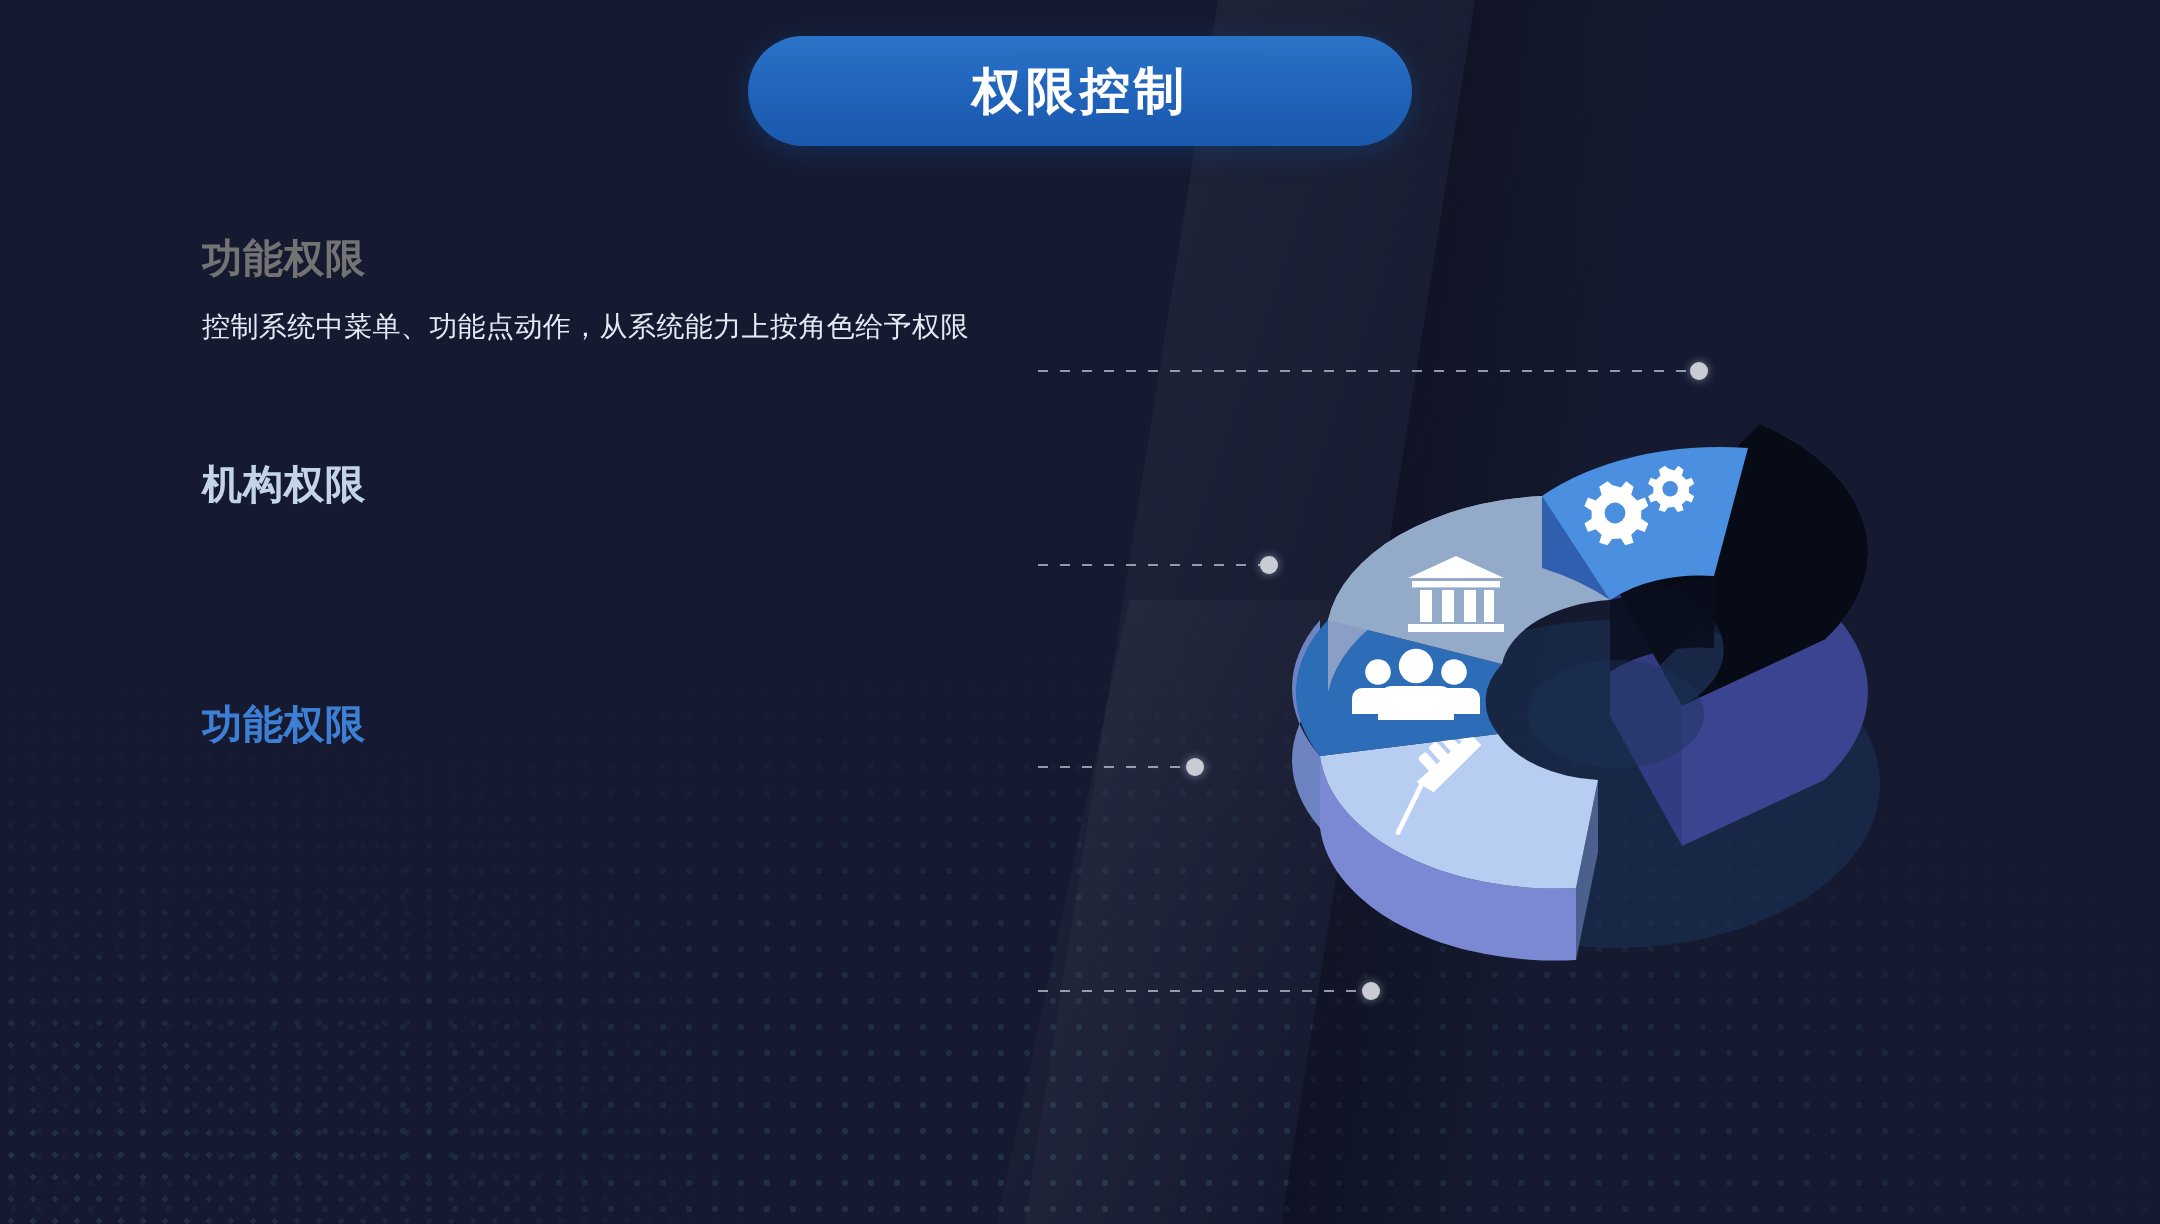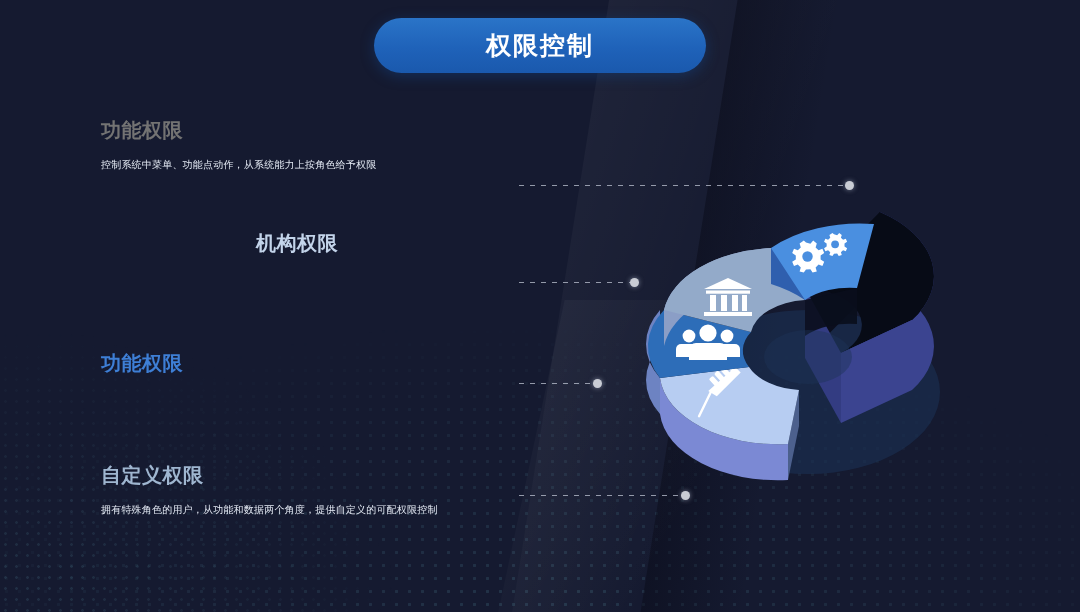--- a/index.html
+++ b/index.html
@@ -89,28 +89,28 @@
     width: 392px;
   }
   .item .head {
     font-size: 20px;
     font-weight: bold;
     letter-spacing: 0.5px;
     margin: 0 0 9px 0;
     line-height: 1.1;
   }
   .item .body {
-    font-size: 10px;
+    font-size: 14px;
     line-height: 30px;
     color: #e4eaf4;
     margin: 0;
     letter-spacing: 0.2px;
   }
   #item-0 { top: 119px; }
-  #item-1 { top: 232px; text-align: center; }
+  #item-1 { top: 232px; }
   #item-2 { top: 352px; }
   #item-3 { top: 464px; }
 
   
   .conn {
     position: absolute;
     height: 1px;
     background-image: linear-gradient(to right, rgba(190,196,210,0.75) 0 5px, rgba(0,0,0,0) 5px 11px);
     background-size: 11px 1px;
     background-repeat: repeat-x;
@@ -157,24 +157,20 @@
   </div>
 
   <div class="item" id="item-1">
     <div class="head" style="color:#c3d4ea;">机构权限</div>
   </div>
 
   <div class="item" id="item-2">
     <div class="head" style="color:#3e7fd6;">功能权限</div>
   </div>
 
-  <div class="item" id="item-3">
-    <div class="head" style="color:#9fb6d0;">自定义权限</div>
-    <div class="body">拥有特殊角色的用户，从功能和数据两个角度，提供自定义的可配权限控制</div>
-  </div>
 
   <div class="conn" id="conn-0">
     <span class="endcap"></span>
   </div>
   <div class="conn" id="conn-1">
     <span class="endcap"></span>
   </div>
   <div class="conn" id="conn-2">
     <span class="endcap"></span>
   </div>

